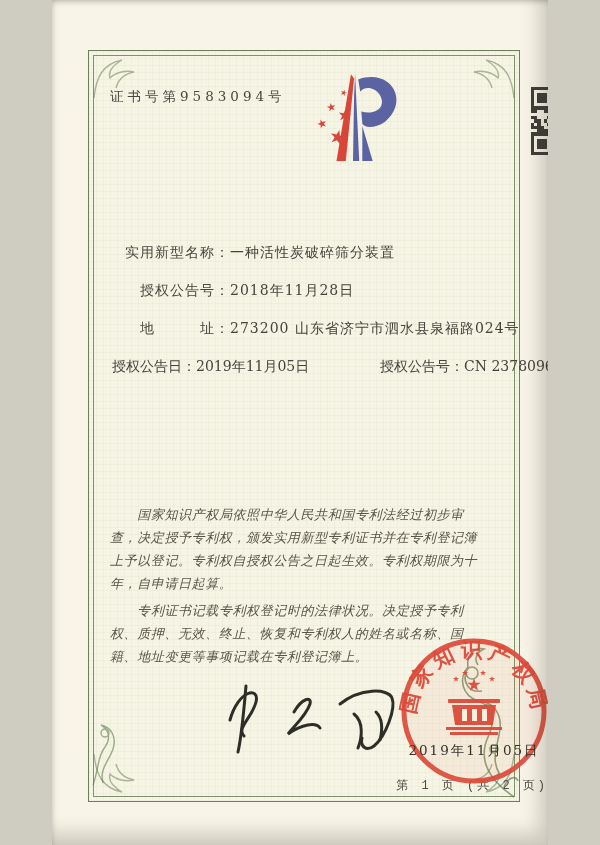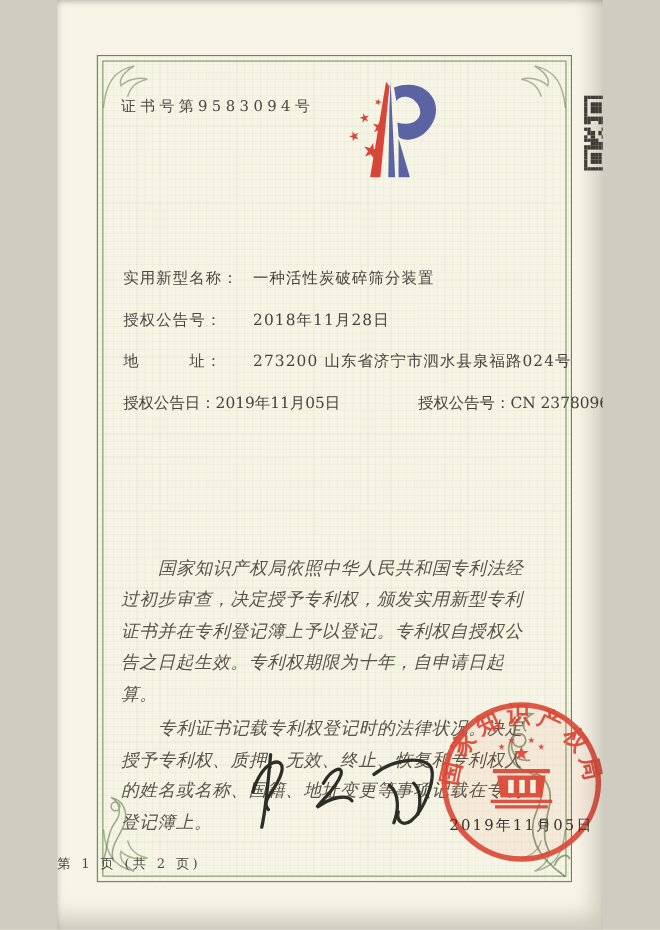--- a/index.html
+++ b/index.html
@@ -42,35 +42,35 @@
   .qr-grid i{background:#3f3e39;display:block;}
 
   .title{
     position:absolute;left:0;right:0;top:176px;z-index:3;
     text-align:center;font-size:31px;font-weight:700;color:#3c3a34;
     letter-spacing:10px;text-indent:10px;
   }
 
   .fields{position:absolute;left:60px;top:244px;width:490px;z-index:3;}
   .row{height:38px;font-size:14px;white-space:nowrap;}
-  .flabel{display:inline-block;min-width:118px;letter-spacing:1px;color:#4a4840;}
+  .flabel{display:inline-block;min-width:118px;letter-spacing:1px;color:#4a4840;text-align:right;}
   .fvalue{letter-spacing:1px;color:#45433c;}
   .grant-row{height:38px;font-size:14px;white-space:nowrap;display:flex;}
   .grant-left{width:268px;}
   .paras{position:absolute;left:58px;right:58px;top:503px;z-index:3;}
   .paras p{
-    margin:0 0 3px 0;text-indent:2.1em;font-size:16px;line-height:1.78;
+    margin:0 0 3px 0;text-indent:2.1em;font-size:13px;line-height:1.78;
     letter-spacing:.6px;color:#585449;font-style:italic;
   }
 
   .officer{position:absolute;left:84px;top:700px;z-index:3;font-size:15px;letter-spacing:3px;color:#3f3d36;line-height:2.1;}
   .signature{position:absolute;left:150px;top:672px;width:210px;height:100px;z-index:4;}
   .seal{position:absolute;left:340px;top:633px;width:164px;height:164px;z-index:4;}
 
-  .page-num{position:absolute;left:0;right:0;top:777px;z-index:3;text-align:left;font-size:12px;letter-spacing:3px;color:#4c4a42;}
+  .page-num{position:absolute;left:0;right:0;top:777px;z-index:3;text-align:right;font-size:12px;letter-spacing:3px;color:#4c4a42;font-family:Liberation Mono, monospace;}
   .back-note{position:absolute;left:0;right:0;top:814px;z-index:3;text-align:center;font-size:12px;letter-spacing:3px;color:#70805c;}
 </style>
 </head>
 <body>
 
 <div class="sheet">
 
   <div class="frame">
     <div class="frame-inner"></div>
   </div>

